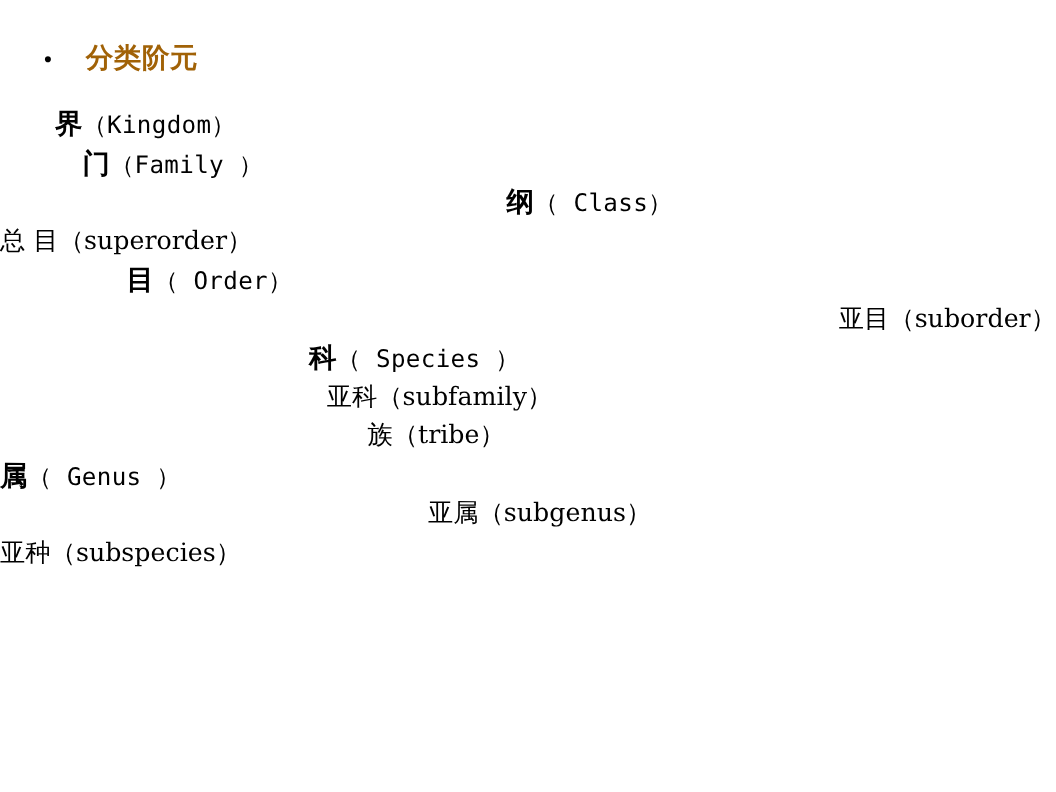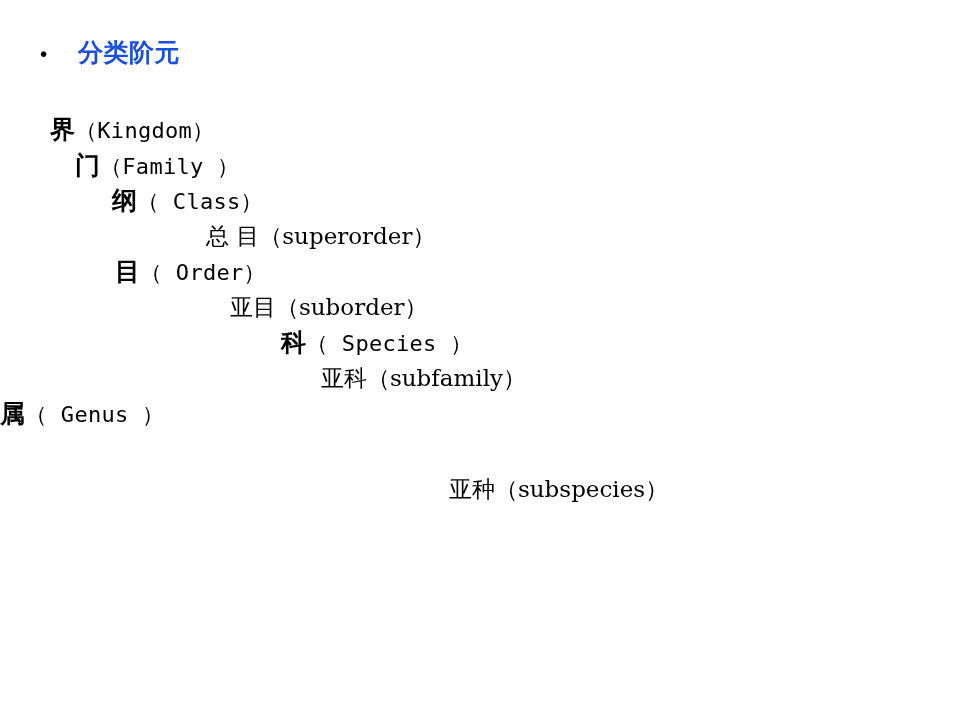--- a/index.html
+++ b/index.html
@@ -37,29 +37,29 @@
     line-height: 1;
     color: #000000;
     width: 40px;
     display: inline-block;
   }
   .title-text {
     font-family: "DejaVu Sans", "Liberation Sans", sans-serif;
     font-size: 25px;
     font-weight: bold;
     letter-spacing: 0.5px;
-    color: #1d4ed8;
+    color: #a16207;
     line-height: 1;
   }
 
   
   .rank-list {
     position: absolute;
     left: 0;
-    top: 112px;
+    top: 95px;
     width: 960px;
   }
   .rank-line {
     position: relative;
     height: 35.5px;
     white-space: pre;
     line-height: 35.5px;
   }
   .rank-line .cn {
     display: inline;
@@ -99,23 +99,25 @@
 <div id="slide">
 
   <div class="title-row">
     <span class="title-bullet">•</span>
     <span class="title-text">分类阶元</span>
   </div>
 
   <div class="rank-list" id="rank-list">
       <div class="rank-line major" style="padding-left: 50px;"><span class="cn">界</span><span class="la">（Kingdom）</span></div>
       <div class="rank-line major" style="padding-left: 75px;"><span class="cn">门</span><span class="la">（Family ）</span></div>
-      <div class="rank-line major" style="padding-left: 112px;"><span class="cn">纲</span><span class="la">（ Class）</span></div>
-      <div class="rank-line minor" style="padding-left: 186px; margin-left: 20px;"><span class="cn">总 目</span><span class="la">（superorder）</span></div>
+      <div class="rank-line major" style="padding-left: 112px; text-align: center;"><span class="cn">纲</span><span class="la">（ Class）</span></div>
+      <div class="rank-line minor" style=""><span class="cn">总 目</span><span class="la">（superorder）</span></div>
       <div class="rank-line major" style="padding-left: 115px;"><span class="cn">目</span><span class="la">（ Order）</span></div>
-      <div class="rank-line minor" style="padding-left: 230px;"><span class="cn">亚目</span><span class="la">（suborder）</span></div>
+      <div class="rank-line minor" style="padding-left: 230px; text-align: right;"><span class="cn">亚目</span><span class="la">（suborder）</span></div>
       <div class="rank-line major" style="padding-left: 281px;"><span class="cn">科</span><span class="la">（ Species ）</span></div>
-      <div class="rank-line minor" style="padding-left: 297px; margin-left: 24px;"><span class="cn">亚科</span><span class="la">（subfamily）</span></div>
+      <div class="rank-line minor" style="padding-left: 297px;"><span class="cn">亚科</span><span class="la">（subfamily）</span></div>
+      <div class="rank-line minor" style="padding-left: 334px;"><span class="cn">族</span><span class="la">（tribe）</span></div>
       <div class="rank-line major" style=""><span class="cn">属</span><span class="la">（ Genus ）</span></div>
-      <div class="rank-line minor" style="padding-left: 449px; margin-top: 40px;"><span class="cn">亚种</span><span class="la">（subspecies）</span></div>
+      <div class="rank-line minor" style="padding-left: 389px;"><span class="cn">亚属</span><span class="la">（subgenus）</span></div>
+      <div class="rank-line minor" style=""><span class="cn">亚种</span><span class="la">（subspecies）</span></div>
     </div>
 
 </div>
 
 </body></html>

